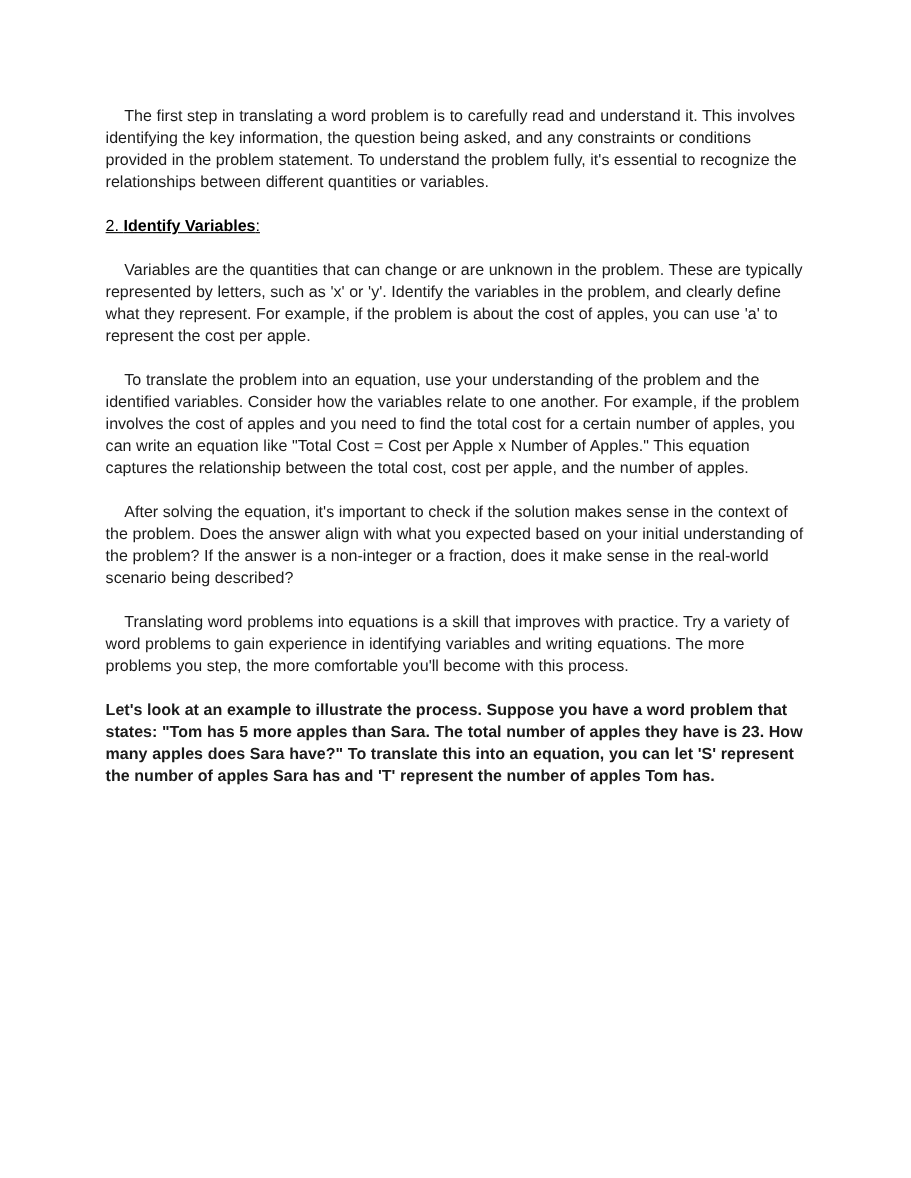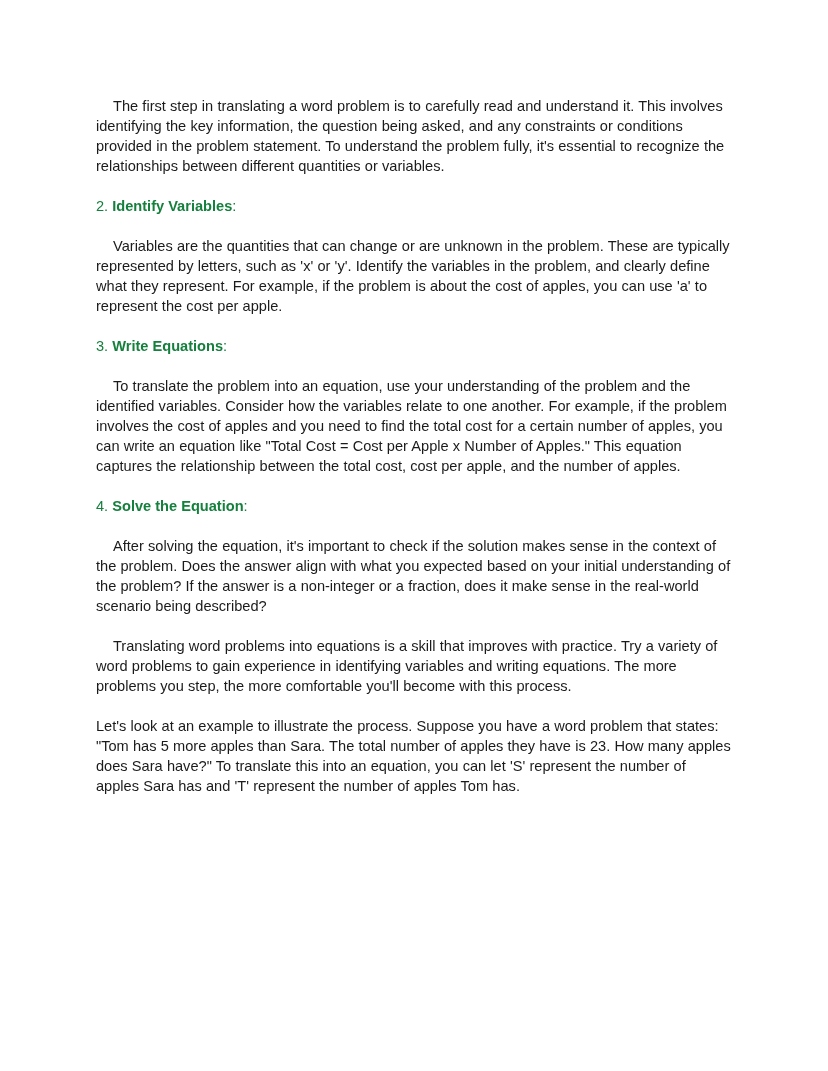--- a/index.html
+++ b/index.html
@@ -32,29 +32,31 @@
     color: #1b1b1b;
     text-align: left;
     margin: 0 0 20px 0;
     text-indent: 17px;
     letter-spacing: 0.0px;
     word-spacing: 0.15px;
   }
 
   .para.no-indent {
     text-indent: 0;
+    font-weight: bold;
   }
 
   .heading {
     font-family: "Liberation Sans", sans-serif;
     font-size: 14.6px;
     line-height: 20px;
-    color: #15803d;
+    color: #000000;
     margin: 10px 0 20px 0;
     text-indent: 0;
+    text-decoration: underline;
   }
 
   .heading .num {
     font-weight: 400;
   }
 
   .heading .title {
     font-weight: 700;
   }
 
@@ -69,29 +71,23 @@
   <div class="content">
 
     <p class="para">The first step in translating a word problem is to carefully read and understand it. This involves identifying the key information, the question being asked, and any constraints or conditions provided in the problem statement. To understand the problem fully, it's essential to recognize the relationships between different quantities or variables.</p>
 
     <p class="heading">
       <span class="num">2.</span><span>&nbsp;</span><span class="title">Identify Variables</span><span class="colon">:</span>
     </p>
 
     <p class="para">Variables are the quantities that can change or are unknown in the problem. These are typically represented by letters, such as 'x' or 'y'. Identify the variables in the problem, and clearly define what they represent. For example, if the problem is about the cost of apples, you can use 'a' to represent the cost per apple.</p>
 
-    <p class="heading">
-      <span class="num">3.</span><span>&nbsp;</span><span class="title">Write Equations</span><span class="colon">:</span>
-    </p>
 
     <p class="para">To translate the problem into an equation, use your understanding of the problem and the identified variables. Consider how the variables relate to one another. For example, if the problem involves the cost of apples and you need to find the total cost for a certain number of apples, you can write an equation like "Total Cost = Cost per Apple x Number of Apples." This equation captures the relationship between the total cost, cost per apple, and the number of apples.</p>
 
-    <p class="heading">
-      <span class="num">4.</span><span>&nbsp;</span><span class="title">Solve the Equation</span><span class="colon">:</span>
-    </p>
 
 
 
     <p class="para">After solving the equation, it's important to check if the solution makes sense in the context of the problem. Does the answer align with what you expected based on your initial understanding of the problem? If the answer is a non-integer or a fraction, does it make sense in the real-world scenario being described?</p>
 
 
     <p class="para">Translating word problems into equations is a skill that improves with practice. Try a variety of word problems to gain experience in identifying variables and writing equations. The more problems you step, the more comfortable you'll become with this process.</p>
 
     <p class="para no-indent">Let's look at an example to illustrate the process. Suppose you have a word problem that states: "Tom has 5 more apples than Sara. The total number of apples they have is 23. How many apples does Sara have?" To translate this into an equation, you can let 'S' represent the number of apples Sara has and 'T' represent the number of apples Tom has.</p>
 

